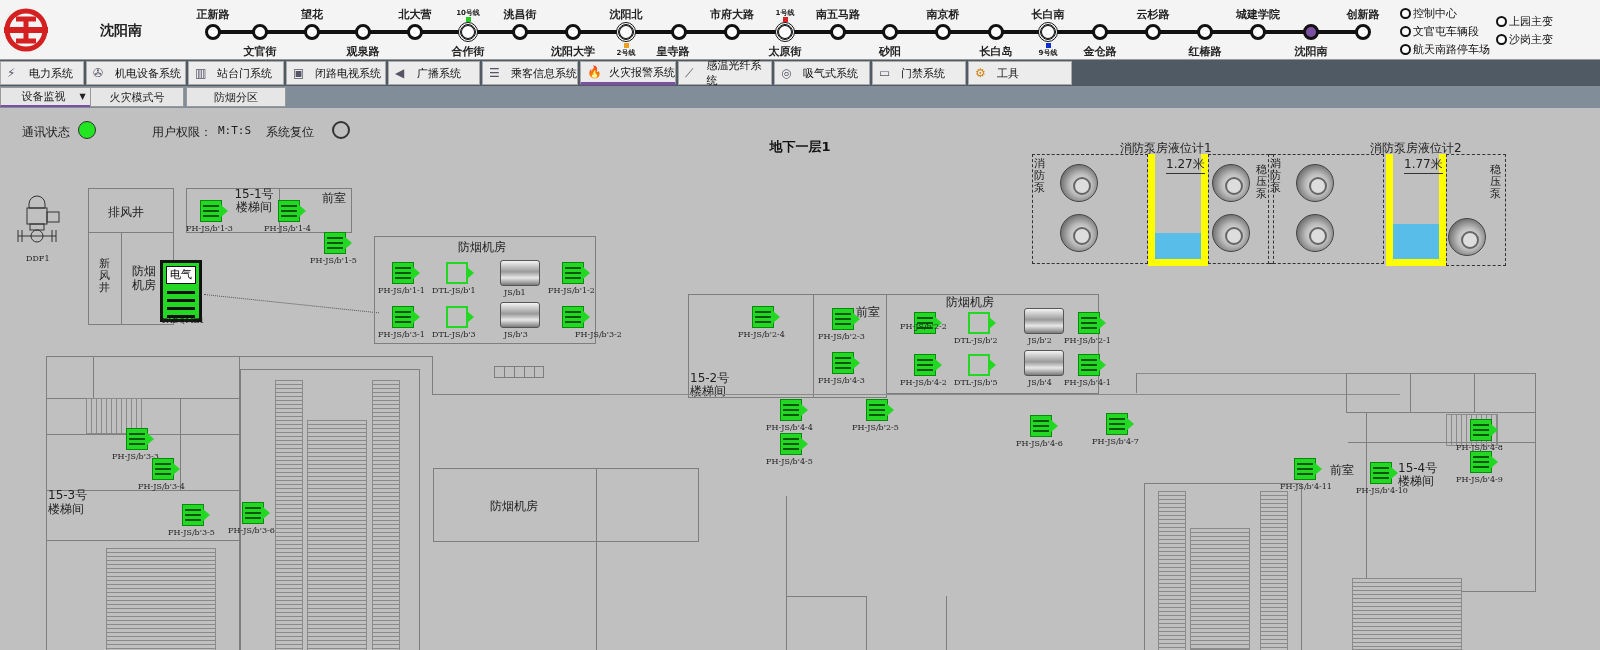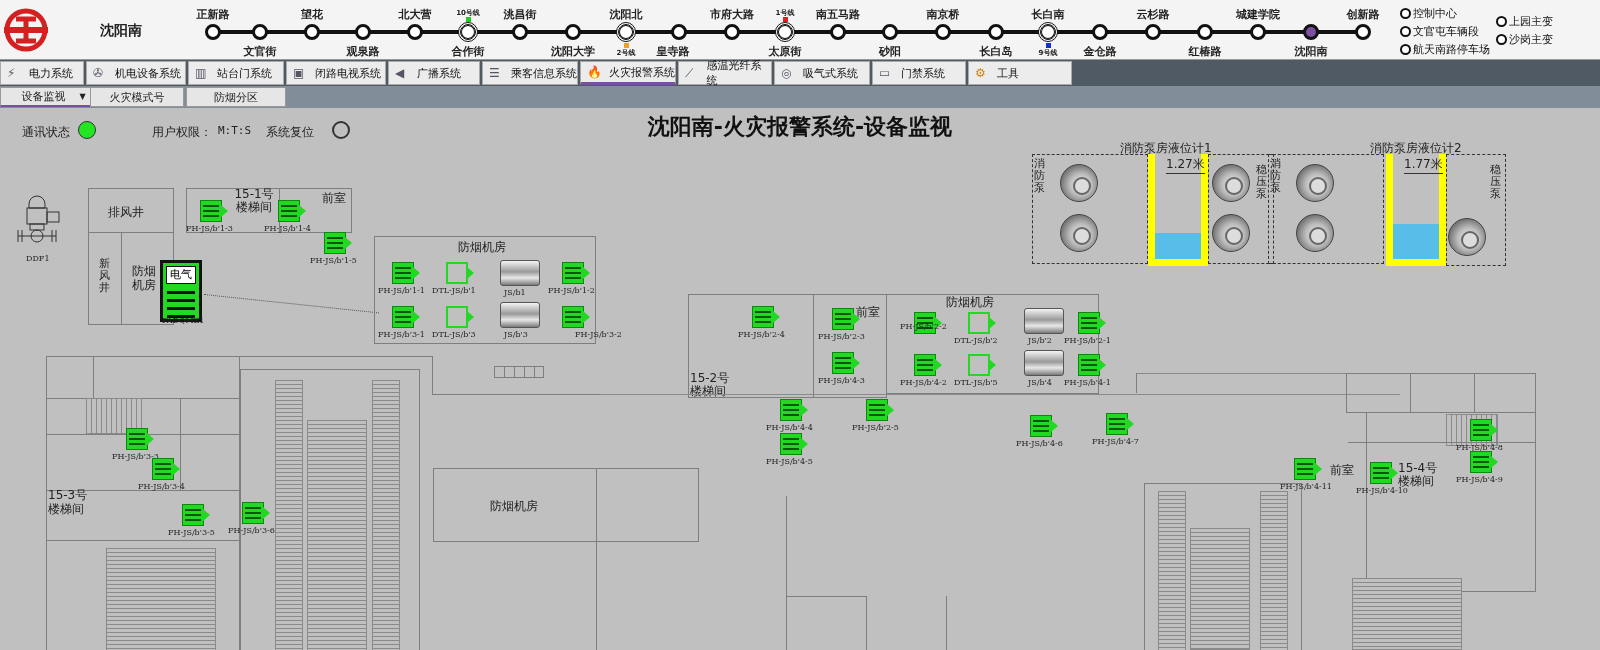--- a/index.html
+++ b/index.html
@@ -196,21 +196,21 @@
     </div>
     <div class="subtab" style="left: 90px; width: 94px;">
       <span>火灾模式号</span>
     </div>
     <div class="subtab" style="left: 186px; width: 100px;">
       <span>防烟分区</span>
     </div>
   </div>
 
 <div class="main">
-  <div class="title">沈阳南-火灾报警系统-设备监视</div>
+  <div class="subtitle">地下一层1</div>
 
   <div class="txt" style="left:22px;top:16px">通讯状态</div>
   <div class="dot" style="left:78px;top:13px;background:#22e622"></div>
   <div class="txt" style="left:152px;top:16px">用户权限：</div>
   <div class="txt" style="left:218px;top:16px;font-family:'DejaVu Sans Mono',monospace;font-size:11px">M:T:S</div>
   <div class="txt" style="left:266px;top:16px">系统复位</div>
   <div class="dot" style="left:332px;top:13px;background:transparent;border:2px solid #333"></div>
 
   <svg style="position:absolute;left:16px;top:82px" width="46" height="60" viewBox="0 0 46 60">
     <path d="M13 14 a8 8 0 0 1 16 0 v4 h-16z" fill="none" stroke="#333"></path>

